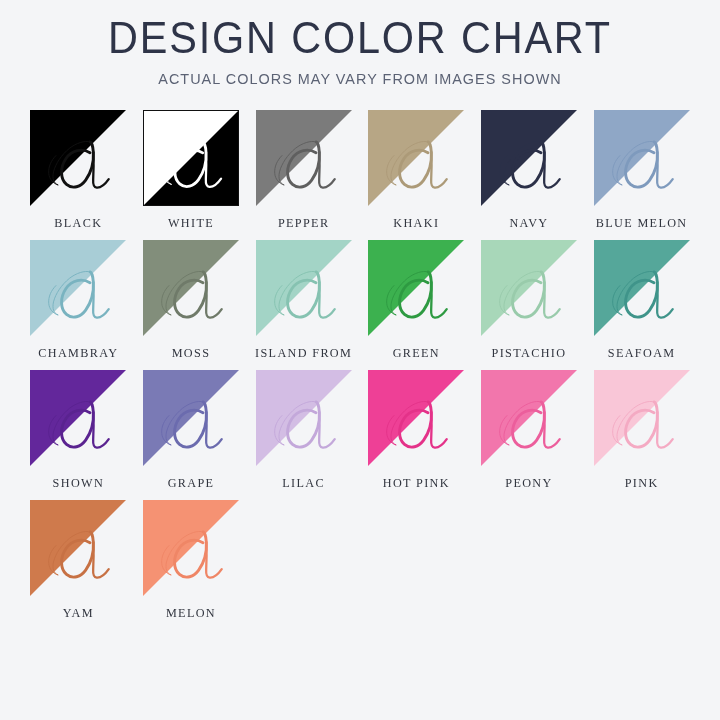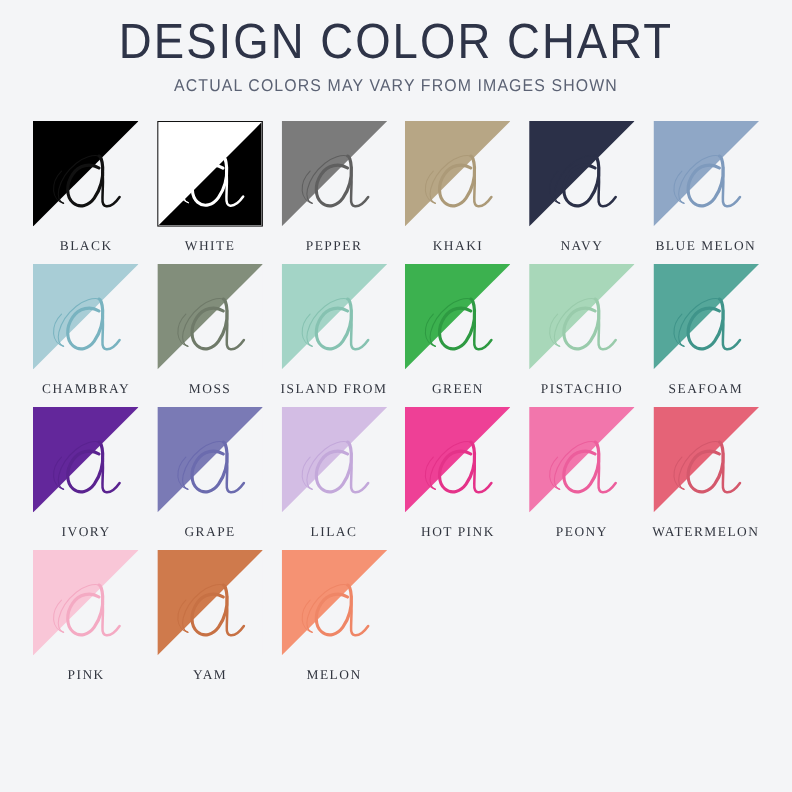--- a/index.html
+++ b/index.html
@@ -289,21 +289,21 @@
             <rect x="0" y="0" width="100" height="100" fill="#f4f5f7"></rect>
             <polygon points="0,0 100,0 0,100" fill="#63279b"></polygon>
             <g fill="none" stroke="#5a2390" stroke-linecap="round" stroke-linejoin="round">
               <path d="M62.5,44.5 C54.5,39.5 43.5,41.5 37.5,50.5 C31,60 31.5,72 38,77.5 C44.5,83 53,80 58,73 C64,64.5 66.5,53 66,44 C65.6,37 63.8,33.5 62.6,33.2" stroke-width="3.0"></path>
               <path d="M66,44 C66.5,55 66.2,65 65.8,72.5 C65.5,77.5 66.5,80.5 69.5,80.8 C74,81.2 78.5,77 82,72" stroke-width="2.4"></path>
               <path d="M62.6,33.2 C57,31.5 48,34.5 41,40 C33,46.5 26.5,56 24.5,64.5 C23,71 24.5,76.5 29,78" stroke-width="1.0"></path>
               <path d="M29,78 C24,76.5 20,72 19.5,66 C19,59 22,52.5 27,47.5" stroke-width="1.0"></path>
             </g>
           </svg>
         </div>
-        <div class="swatch-label">IVORY</div>
+        <div class="swatch-label">SHOWN</div>
       </div>
       <div class="swatch-cell">
         <div class="swatch-figure">
           <svg viewBox="0 0 100 100" preserveAspectRatio="none">
             <rect x="0" y="0" width="100" height="100" fill="#f4f5f7"></rect>
             <polygon points="0,0 100,0 0,100" fill="#7a7ab5"></polygon>
             <g fill="none" stroke="#6b6bae" stroke-linecap="round" stroke-linejoin="round">
               <path d="M62.5,44.5 C54.5,39.5 43.5,41.5 37.5,50.5 C31,60 31.5,72 38,77.5 C44.5,83 53,80 58,73 C64,64.5 66.5,53 66,44 C65.6,37 63.8,33.5 62.6,33.2" stroke-width="3.0"></path>
               <path d="M66,44 C66.5,55 66.2,65 65.8,72.5 C65.5,77.5 66.5,80.5 69.5,80.8 C74,81.2 78.5,77 82,72" stroke-width="2.4"></path>
               <path d="M62.6,33.2 C57,31.5 48,34.5 41,40 C33,46.5 26.5,56 24.5,64.5 C23,71 24.5,76.5 29,78" stroke-width="1.0"></path>
@@ -355,35 +355,20 @@
               <path d="M29,78 C24,76.5 20,72 19.5,66 C19,59 22,52.5 27,47.5" stroke-width="1.0"></path>
             </g>
           </svg>
         </div>
         <div class="swatch-label">PEONY</div>
       </div>
       <div class="swatch-cell">
         <div class="swatch-figure">
           <svg viewBox="0 0 100 100" preserveAspectRatio="none">
             <rect x="0" y="0" width="100" height="100" fill="#f4f5f7"></rect>
-            <polygon points="0,0 100,0 0,100" fill="#e56377"></polygon>
-            <g fill="none" stroke="#d4586c" stroke-linecap="round" stroke-linejoin="round">
-              <path d="M62.5,44.5 C54.5,39.5 43.5,41.5 37.5,50.5 C31,60 31.5,72 38,77.5 C44.5,83 53,80 58,73 C64,64.5 66.5,53 66,44 C65.6,37 63.8,33.5 62.6,33.2" stroke-width="3.0"></path>
-              <path d="M66,44 C66.5,55 66.2,65 65.8,72.5 C65.5,77.5 66.5,80.5 69.5,80.8 C74,81.2 78.5,77 82,72" stroke-width="2.4"></path>
-              <path d="M62.6,33.2 C57,31.5 48,34.5 41,40 C33,46.5 26.5,56 24.5,64.5 C23,71 24.5,76.5 29,78" stroke-width="1.0"></path>
-              <path d="M29,78 C24,76.5 20,72 19.5,66 C19,59 22,52.5 27,47.5" stroke-width="1.0"></path>
-            </g>
-          </svg>
-        </div>
-        <div class="swatch-label">WATERMELON</div>
-      </div>
-      <div class="swatch-cell">
-        <div class="swatch-figure">
-          <svg viewBox="0 0 100 100" preserveAspectRatio="none">
-            <rect x="0" y="0" width="100" height="100" fill="#f4f5f7"></rect>
             <polygon points="0,0 100,0 0,100" fill="#f9c6d7"></polygon>
             <g fill="none" stroke="#f4aac3" stroke-linecap="round" stroke-linejoin="round">
               <path d="M62.5,44.5 C54.5,39.5 43.5,41.5 37.5,50.5 C31,60 31.5,72 38,77.5 C44.5,83 53,80 58,73 C64,64.5 66.5,53 66,44 C65.6,37 63.8,33.5 62.6,33.2" stroke-width="3.0"></path>
               <path d="M66,44 C66.5,55 66.2,65 65.8,72.5 C65.5,77.5 66.5,80.5 69.5,80.8 C74,81.2 78.5,77 82,72" stroke-width="2.4"></path>
               <path d="M62.6,33.2 C57,31.5 48,34.5 41,40 C33,46.5 26.5,56 24.5,64.5 C23,71 24.5,76.5 29,78" stroke-width="1.0"></path>
               <path d="M29,78 C24,76.5 20,72 19.5,66 C19,59 22,52.5 27,47.5" stroke-width="1.0"></path>
             </g>
           </svg>
         </div>
         <div class="swatch-label">PINK</div>

